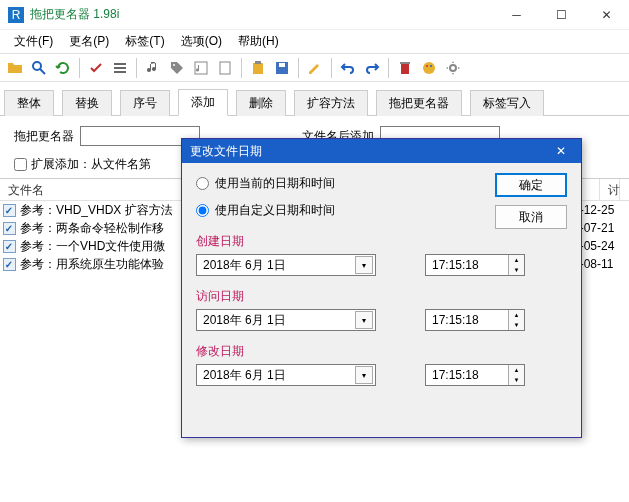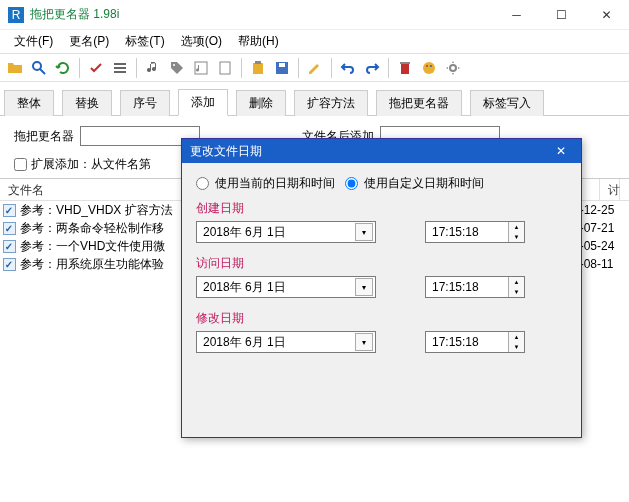--- a/index.html
+++ b/index.html
@@ -36,21 +36,21 @@
 .listbody .chksq { width:13px; height:13px; border:1px solid #7a9fc6; background:#e8f0fa; display:flex; align-items:center; justify-content:center; color:#1a5fa8; font-size:10px; font-weight:bold;}
 .listbody .lrow .fname { flex: 1; padding-left: 2px; white-space: nowrap; overflow: hidden; }
 .listbody .lrow .fdate { width: 80px; padding-left: 4px; }
 
 
 .modal { position: absolute; left: 181px; top: 138px; width: 401px; height: 300px; background: #f0f0f0; border: 1px solid #339; box-shadow: 2px 2px 8px rgba(0,0,0,0.3); }
 .modal .mtitle { height: 24px; background: #1a5fc7; color: #fff; display: flex; align-items: center; padding: 4px 8px; }
 .modal .mtitle .mt { flex: 1; }
 .modal .mtitle .mx { width: 24px; text-align: center; cursor: pointer; }
 .modal .mbody { padding: 12px 14px; position: relative; }
-.modal .radios { display: flex; flex-direction: row; gap: 10px; margin-bottom: 8px; }
+.modal .radios { display: flex; flex-direction: column; gap: 10px; margin-bottom: 14px; }
 .modal .radios label { display: flex; align-items: center; gap: 6px; }
 .modal .btns { position: absolute; right: 14px; top: 10px; display: flex; flex-direction: column; gap: 8px; }
 .modal .btns button { width: 72px; height: 24px; background: #fdfdfd; border: 1px solid #adadad; }
 .modal .btns button.primary { border: 2px solid #0078d7; }
 .modal .grp { margin-bottom: 12px; }
 .modal .grp .glabel { color: #be185d; margin-bottom: 4px; }
 .modal .grp .grow { display: flex; gap: 21px; }
 .modal .datebox, .modal .timebox { display: flex; align-items: center; border: 1px solid #7a7a7a; background: #fff; height: 22px; }
 .modal .datebox { width: 180px; }
 .modal .timebox { width: 100px; margin-left: 28px; }
@@ -248,20 +248,24 @@
     </div>
   </div>
 </div>
 
 <div class="modal">
   <div class="mtitle">
     <span class="mt">更改文件日期</span>
     <span class="mx">✕</span>
   </div>
   <div class="mbody">
+    <div class="btns">
+      <button class="primary">确定</button>
+      <button>取消</button>
+    </div>
     <div class="radios">
       <label>
         <input type="radio" name="dm" style="">
         <span>使用当前的日期和时间</span>
       </label>
       <label>
         <input type="radio" name="dm" checked="" style="">
         <span>使用自定义日期和时间</span>
       </label>
     </div>

